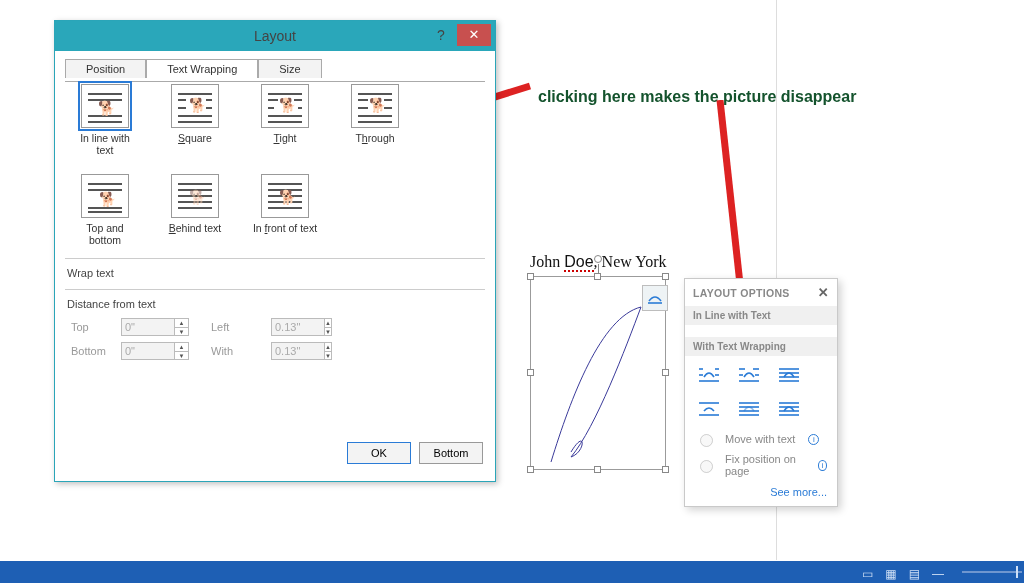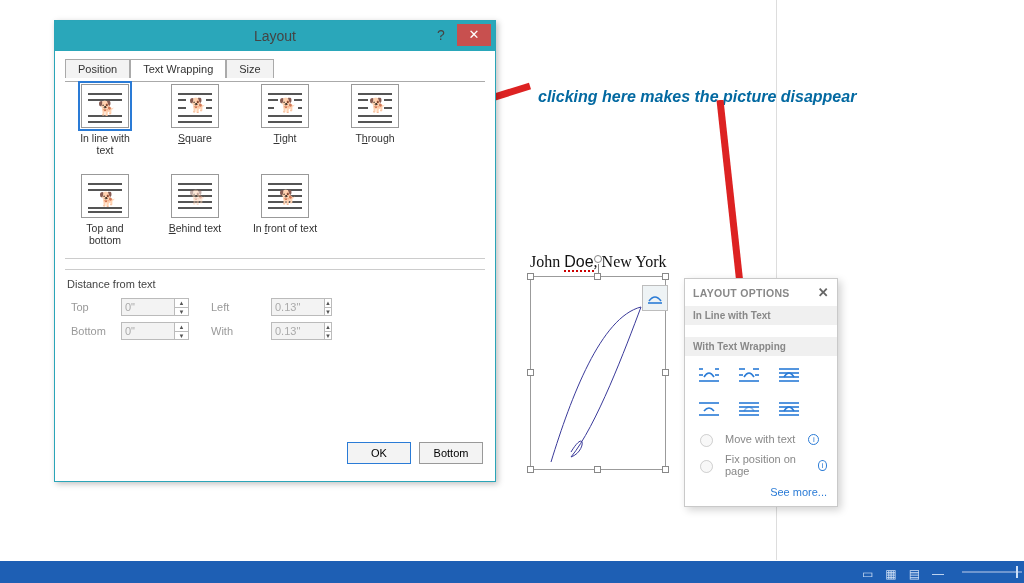--- a/index.html
+++ b/index.html
@@ -9,21 +9,21 @@
   .dlg { position:absolute; left:54px; top:20px; width:442px; height:462px;
          border:1px solid #2aa5b8; background:#fff; box-shadow:2px 2px 6px rgba(0,0,0,.25); }
   .dlg-titlebar { height:30px; background:#2aa7ba; position:relative; display:flex; align-items:center; justify-content:center; }
   .dlg-title { color:#444; font-size:14px; }
   .dlg-help { position:absolute; right:40px; top:3px; width:28px; height:22px; color:#444; font-size:14px; text-align:center; line-height:22px; cursor:pointer; }
   .dlg-close { position:absolute; right:4px; top:3px; width:34px; height:22px; background:#c8504f;
                color:#fff; text-align:center; line-height:22px; font-size:13px; cursor:pointer; }
 
   .dlg-body { padding:8px 10px 10px 10px; font-size:11px; color:#333; }
   .tabs { display:flex; gap:0; margin-bottom:4px; }
-  .tab { border:1px solid #aaa; border-bottom:none; background:#f3f3f3; padding:3px 12px; font-size:11px; cursor:pointer; }
+  .tab { border:1px solid #aaa; border-bottom:none; background:#f3f3f3; padding:3px 20px; font-size:11px; cursor:pointer; }
   .tab.active { background:#fff; position:relative; z-index:2; }
   .tab-divider { border-top:1px solid #aaa; margin-top:-1px; }
 
   .grp-label { margin:8px 0 4px 2px; font-size:11px; color:#444; }
 
   .wrap-grid { display:flex; flex-wrap:wrap; gap:18px 22px; padding:2px 6px; }
   .wrap-opt { width:68px; text-align:center; font-size:10.5px; cursor:pointer; }
   .wrap-box { width:48px; height:44px; margin:0 auto 4px auto; border:1px solid #999; background:#fff;
               display:flex; align-items:center; justify-content:center; position:relative; }
   .wrap-box.selected { outline:2px solid #2a7bd6; outline-offset:1px; }
@@ -74,21 +74,21 @@
   .fly-close { cursor:pointer; color:#666; font-size:13px; }
   .fly-sec { background:#f0f0f0; color:#888; font-weight:bold; font-size:10px; padding:4px 8px; }
   .fly-row { display:flex; gap:8px; padding:6px 8px; flex-wrap:wrap; }
   .fly-opt { width:32px; height:26px; border:1px solid transparent; display:flex; align-items:center; justify-content:center; cursor:pointer; }
   .fly-radio { display:flex; align-items:center; gap:9px; padding:3px 10px; color:#888; }
   .fly-radio .info { color:#2a7bd6; border:1px solid #2a7bd6; border-radius:50%; width:11px;height:11px;
                      font-size:8px; line-height:10px; text-align:center; margin-left:4px; }
   .fly-more { text-align:right; padding:6px 10px 8px; color:#2a7bd6; cursor:pointer; }
 
   
-  .annot { position:absolute; left:538px; top:88px; color:#0369a1; font-weight:bold; font-style:italic; font-size:16px; }
+  .annot { position:absolute; left:538px; top:88px; color:#14532d; font-weight:bold; font-size:16px; }
 
   
   .status { position:absolute; left:0; right:0; bottom:0; height:22px; background:#1e5fb4; }
   .status-icons { position:absolute; right:8px; bottom:2px; display:flex; gap:12px; color:#cfe0f6; font-size:12px; }
   .zoom-slider { position:absolute; right:6px; bottom:5px; width:2px; height:12px; background:#cfe0f6; }
   .zoom-track { position:absolute; right:2px; bottom:10px; width:60px; height:2px; background:#6f96cf; }
 
   
   .vdiv{position:absolute; left:776px; top:0; height:560px; border-left:1px solid #ddd;}
 
@@ -230,20 +230,21 @@
               <div class="wl" style="top:20px"></div>
           <div class="wl" style="top:26px"></div>
           <span class="dog" style="left:11px;top:9px">🐕</span>
             </div>
           </div>
         <span>In <span class="ul">f</span>ront of text</span>
       </div>
     </div>
 
     <div class="sep"></div>
+    <div class="grp-label">Wrap text</div>
 
     <div class="sep"></div>
     <div class="grp-label">Distance from text</div>
     <div class="dist">
       <span>Top</span>
       <span class="numbox disabled">
         <input disabled="" value="0&quot;" style="">
           <span class="spin">
             <div>▲</div>
             <div>▼</div>

